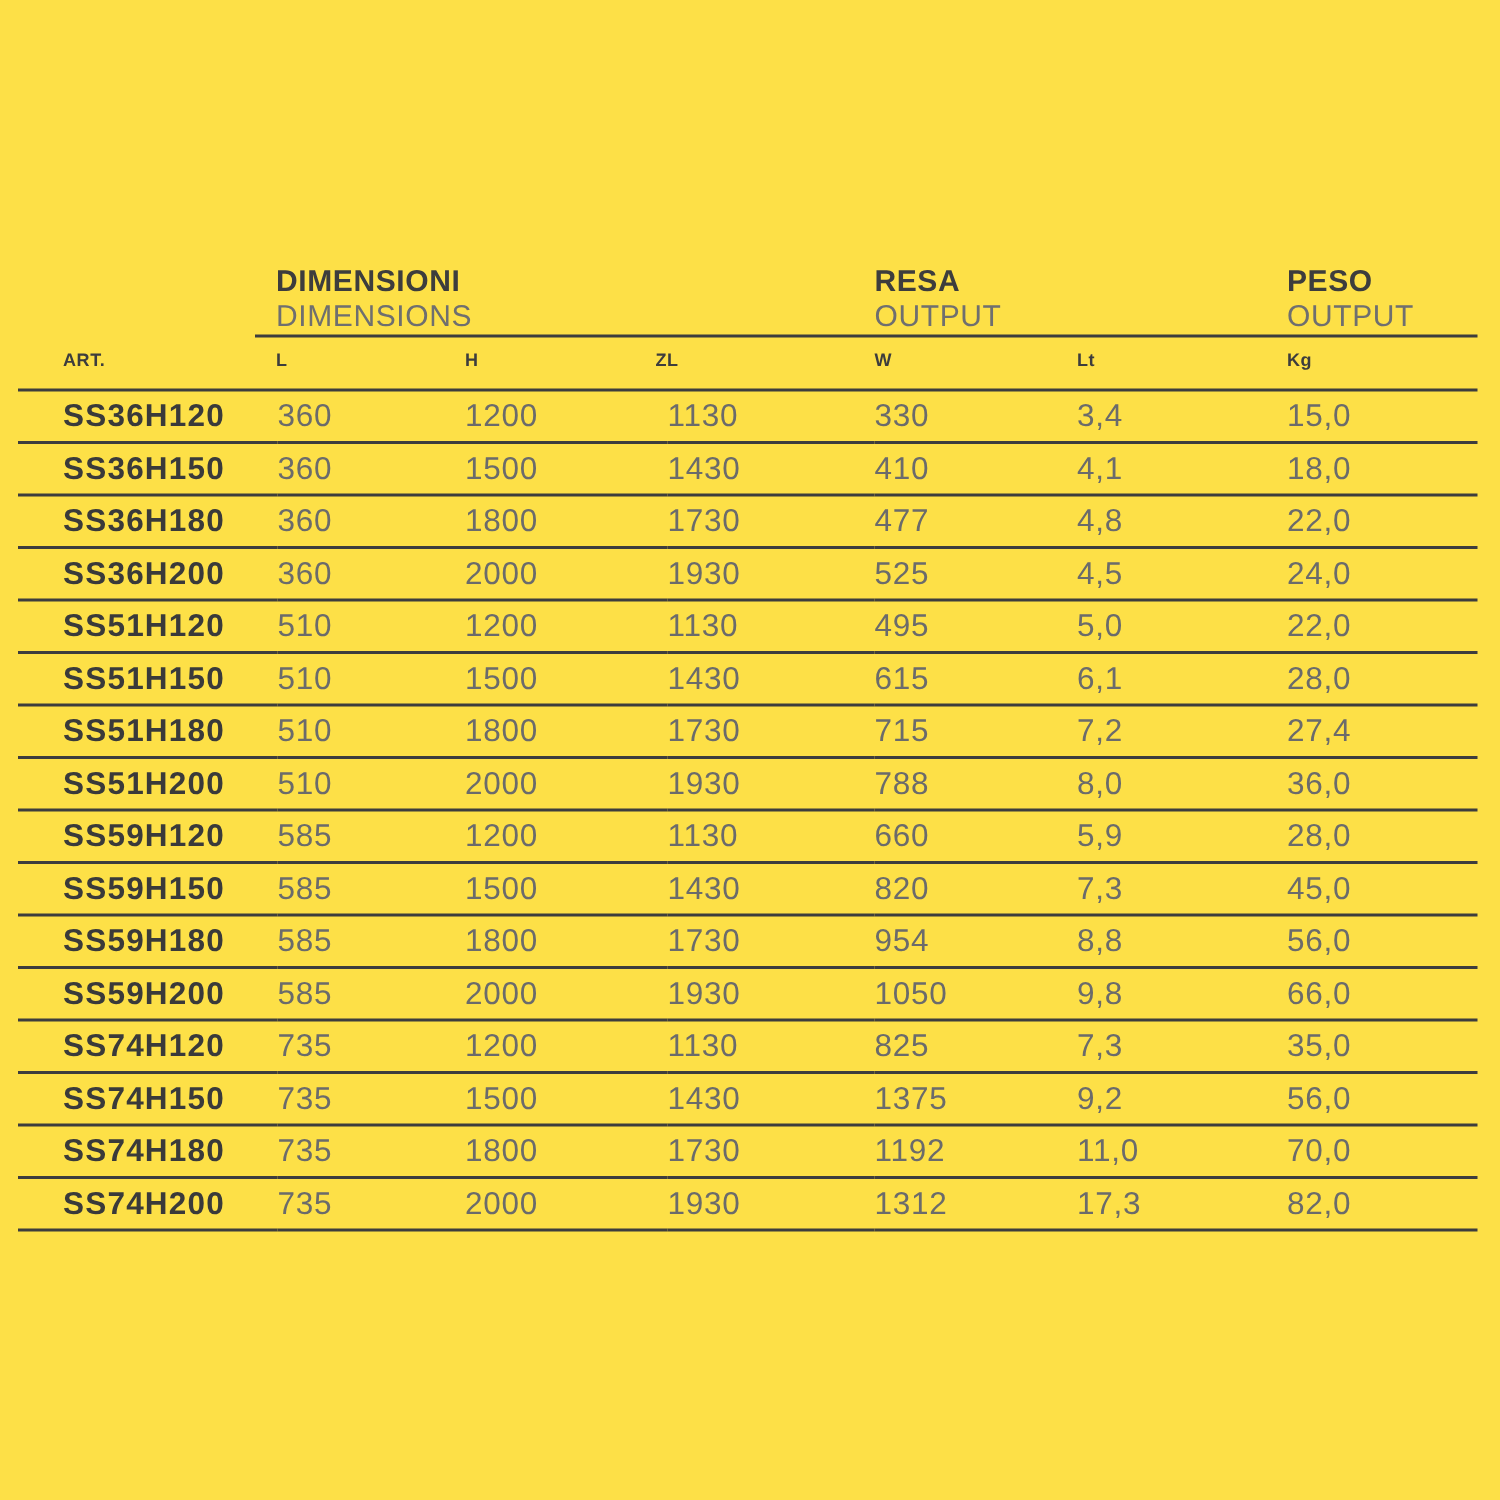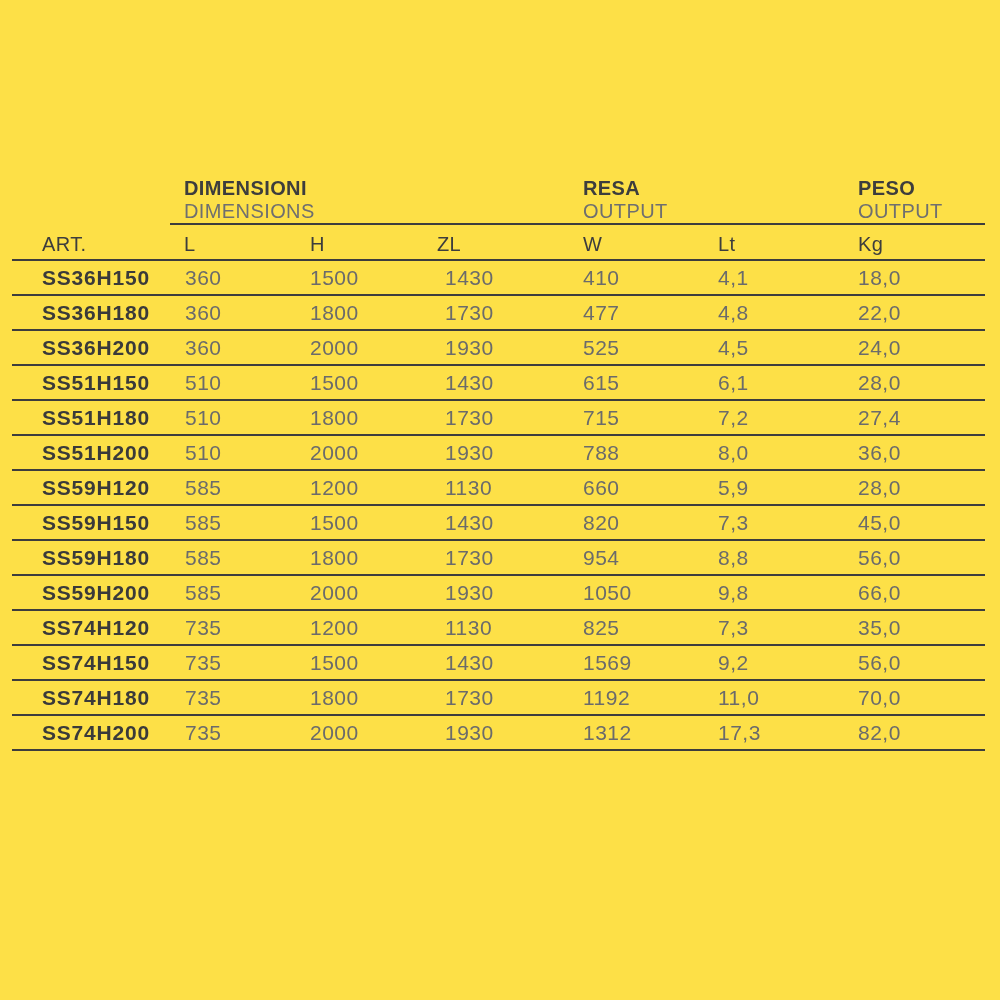--- a/index.html
+++ b/index.html
@@ -43,23 +43,23 @@
     height: 2px;
     background: #3d3d3d;
   }
   .rule-groups { left: 170px; top: 223px; width: 815px; }
   .rule-units  { left: 12px;  top: 259px; width: 973px; }
 
   
   .unit {
     position: absolute;
     top: 233px;
-    font-size: 20px;
+    font-size: 12px;
     color: #3d3d3d;
-    font-weight: normal;
+    font-weight: bold;
     letter-spacing: 0.4px;
     white-space: nowrap;
   }
   .unit-art { left: 42px; }
   .unit-l   { left: 184px; }
   .unit-h   { left: 310px; }
   .unit-zl  { left: 437px; }
   .unit-w   { left: 583px; }
   .unit-lt  { left: 718px; }
   .unit-kg  { left: 858px; }
@@ -125,20 +125,29 @@
       <col style="width:173px">
       <col style="width:125px">
       <col style="width:135px">
       <col style="width:138px">
       <col style="width:135px">
       <col style="width:140px">
       <col style="width:127px">
     </colgroup>
     <tbody>
         <tr>
+          <td class="art">SS36H120</td>
+          <td>360</td>
+          <td>1200</td>
+          <td>1130</td>
+          <td>330</td>
+          <td>3,4</td>
+          <td>15,0</td>
+        </tr>
+        <tr>
           <td class="art">SS36H150</td>
           <td>360</td>
           <td>1500</td>
           <td>1430</td>
           <td>410</td>
           <td>4,1</td>
           <td>18,0</td>
         </tr>
         <tr>
           <td class="art">SS36H180</td>
@@ -152,20 +161,29 @@
         <tr>
           <td class="art">SS36H200</td>
           <td>360</td>
           <td>2000</td>
           <td>1930</td>
           <td>525</td>
           <td>4,5</td>
           <td>24,0</td>
         </tr>
         <tr>
+          <td class="art">SS51H120</td>
+          <td>510</td>
+          <td>1200</td>
+          <td>1130</td>
+          <td>495</td>
+          <td>5,0</td>
+          <td>22,0</td>
+        </tr>
+        <tr>
           <td class="art">SS51H150</td>
           <td>510</td>
           <td>1500</td>
           <td>1430</td>
           <td>615</td>
           <td>6,1</td>
           <td>28,0</td>
         </tr>
         <tr>
           <td class="art">SS51H180</td>
@@ -228,21 +246,21 @@
           <td>1130</td>
           <td>825</td>
           <td>7,3</td>
           <td>35,0</td>
         </tr>
         <tr>
           <td class="art">SS74H150</td>
           <td>735</td>
           <td>1500</td>
           <td>1430</td>
-          <td>1569</td>
+          <td>1375</td>
           <td>9,2</td>
           <td>56,0</td>
         </tr>
         <tr>
           <td class="art">SS74H180</td>
           <td>735</td>
           <td>1800</td>
           <td>1730</td>
           <td>1192</td>
           <td>11,0</td>

